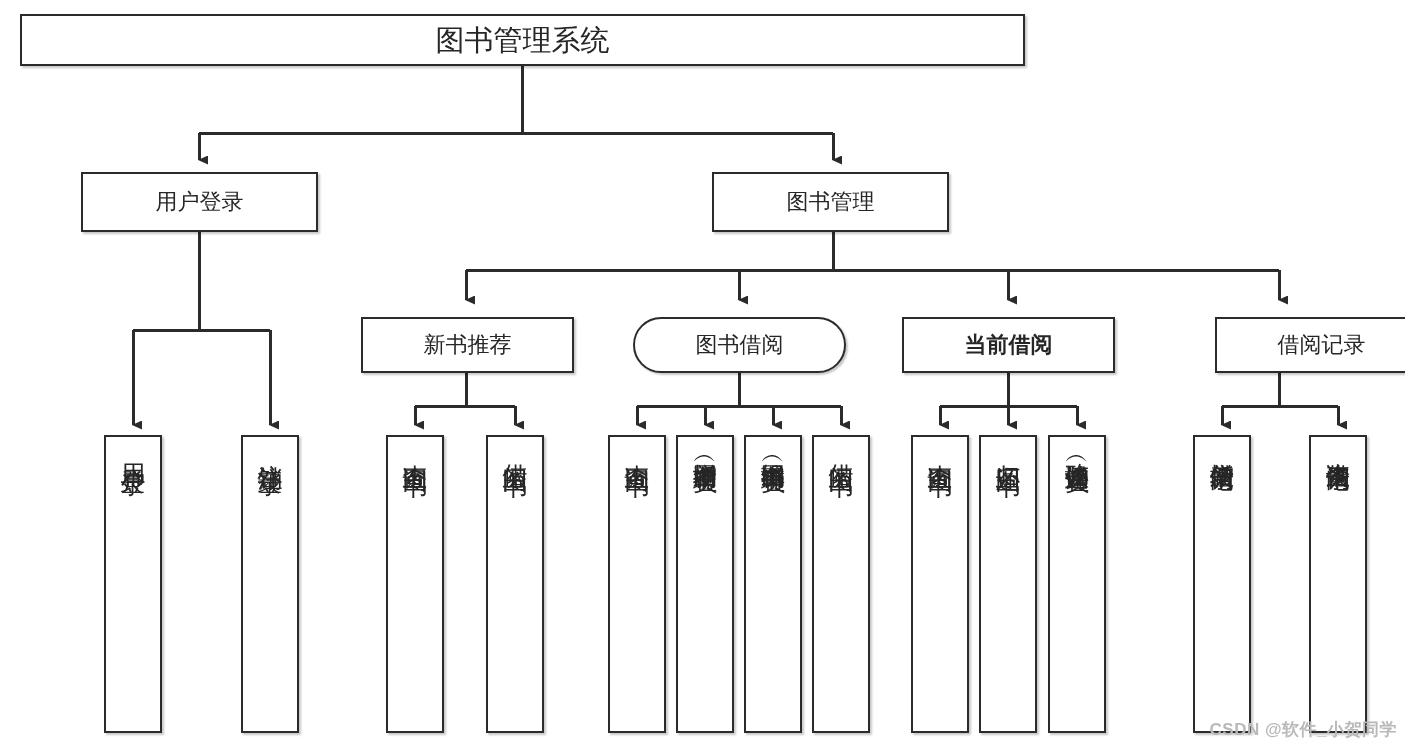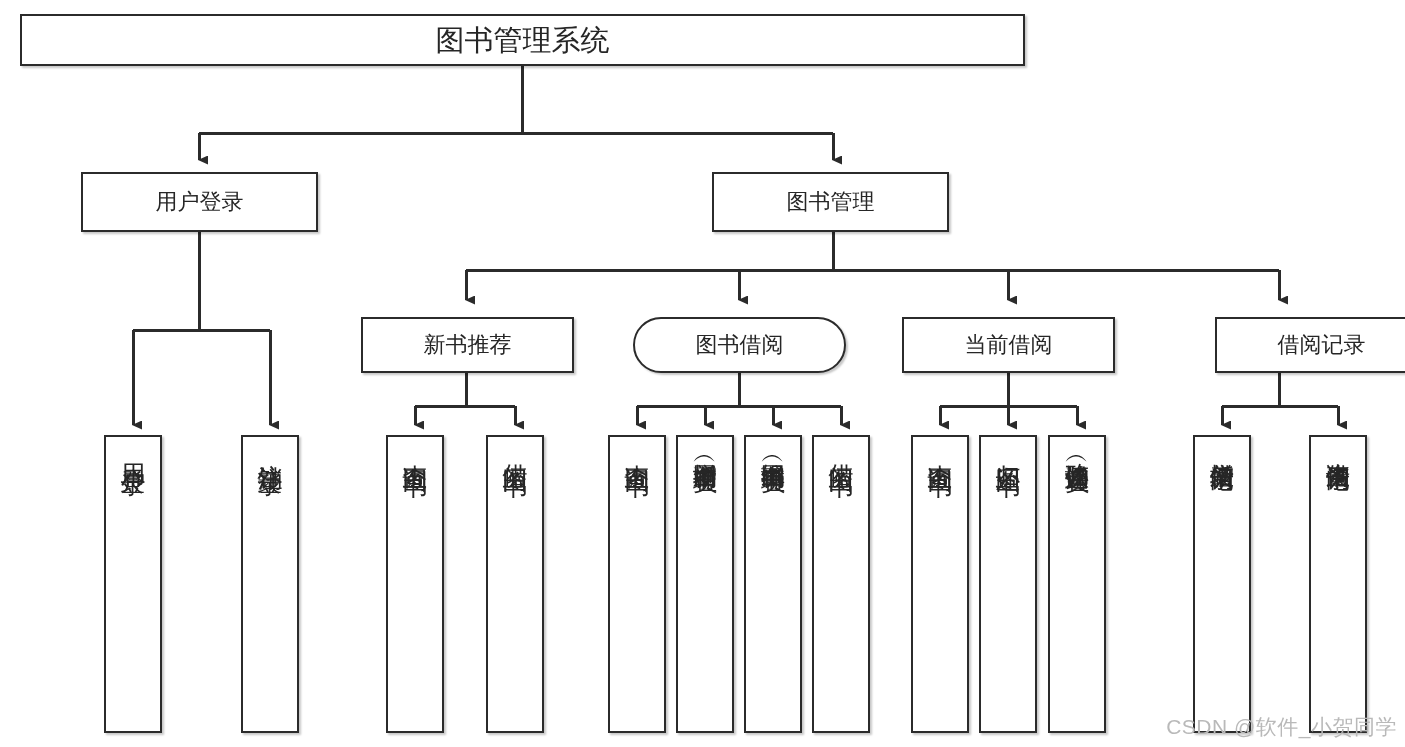--- a/index.html
+++ b/index.html
@@ -61,24 +61,25 @@
     height: auto;
   }
   .node.vert.tall-text .node-label {
     font-size: 24px;
     letter-spacing: 1px;
   }
   #watermark {
     position: absolute;
     right: 8px;
     bottom: 6px;
-    font-size: 21px;
+    font-size: 17px;
     color: #b9b9b9;
     letter-spacing: 0.5px;
     white-space: nowrap;
+    font-weight: bold;
   }
 </style>
 </head>
 <body>
 
 <div id="diagram-root">
 
   <svg id="edge-layer" viewBox="0 0 1405 747" width="1405" height="747" xmlns="http://www.w3.org/2000/svg">
     <defs>
       <marker id="arrowhead" markerWidth="9" markerHeight="10" refX="4.5" refY="9" orient="auto" markerUnits="userSpaceOnUse">
@@ -142,21 +143,21 @@
   </div>
 
   <div class="node horiz" style="left:361px; top:317px; width:213px; height:56px;justify-content:center;">
     <span class="node-label">新书推荐</span>
   </div>
 
   <div class="node horiz" style="left:633px; top:317px; width:213px; height:56px;border-radius:28px;">
     <span class="node-label">图书借阅</span>
   </div>
 
-  <div class="node horiz" style="left:902px; top:317px; width:213px; height:56px;">
+  <div class="node horiz" style="left:902px; top:317px; width:213px; height:56px;font-weight:bold;">
     <span class="node-label">当前借阅</span>
   </div>
 
   <div class="node horiz" style="left:1172px; top:317px; width:213px; height:56px;margin-left:43px;">
     <span class="node-label">借阅记录</span>
   </div>
 
   <div class="node vert" style="left:104px; top:435px; width:58px; height:298px;">
     <span class="node-label">用户登录</span>
   </div>

